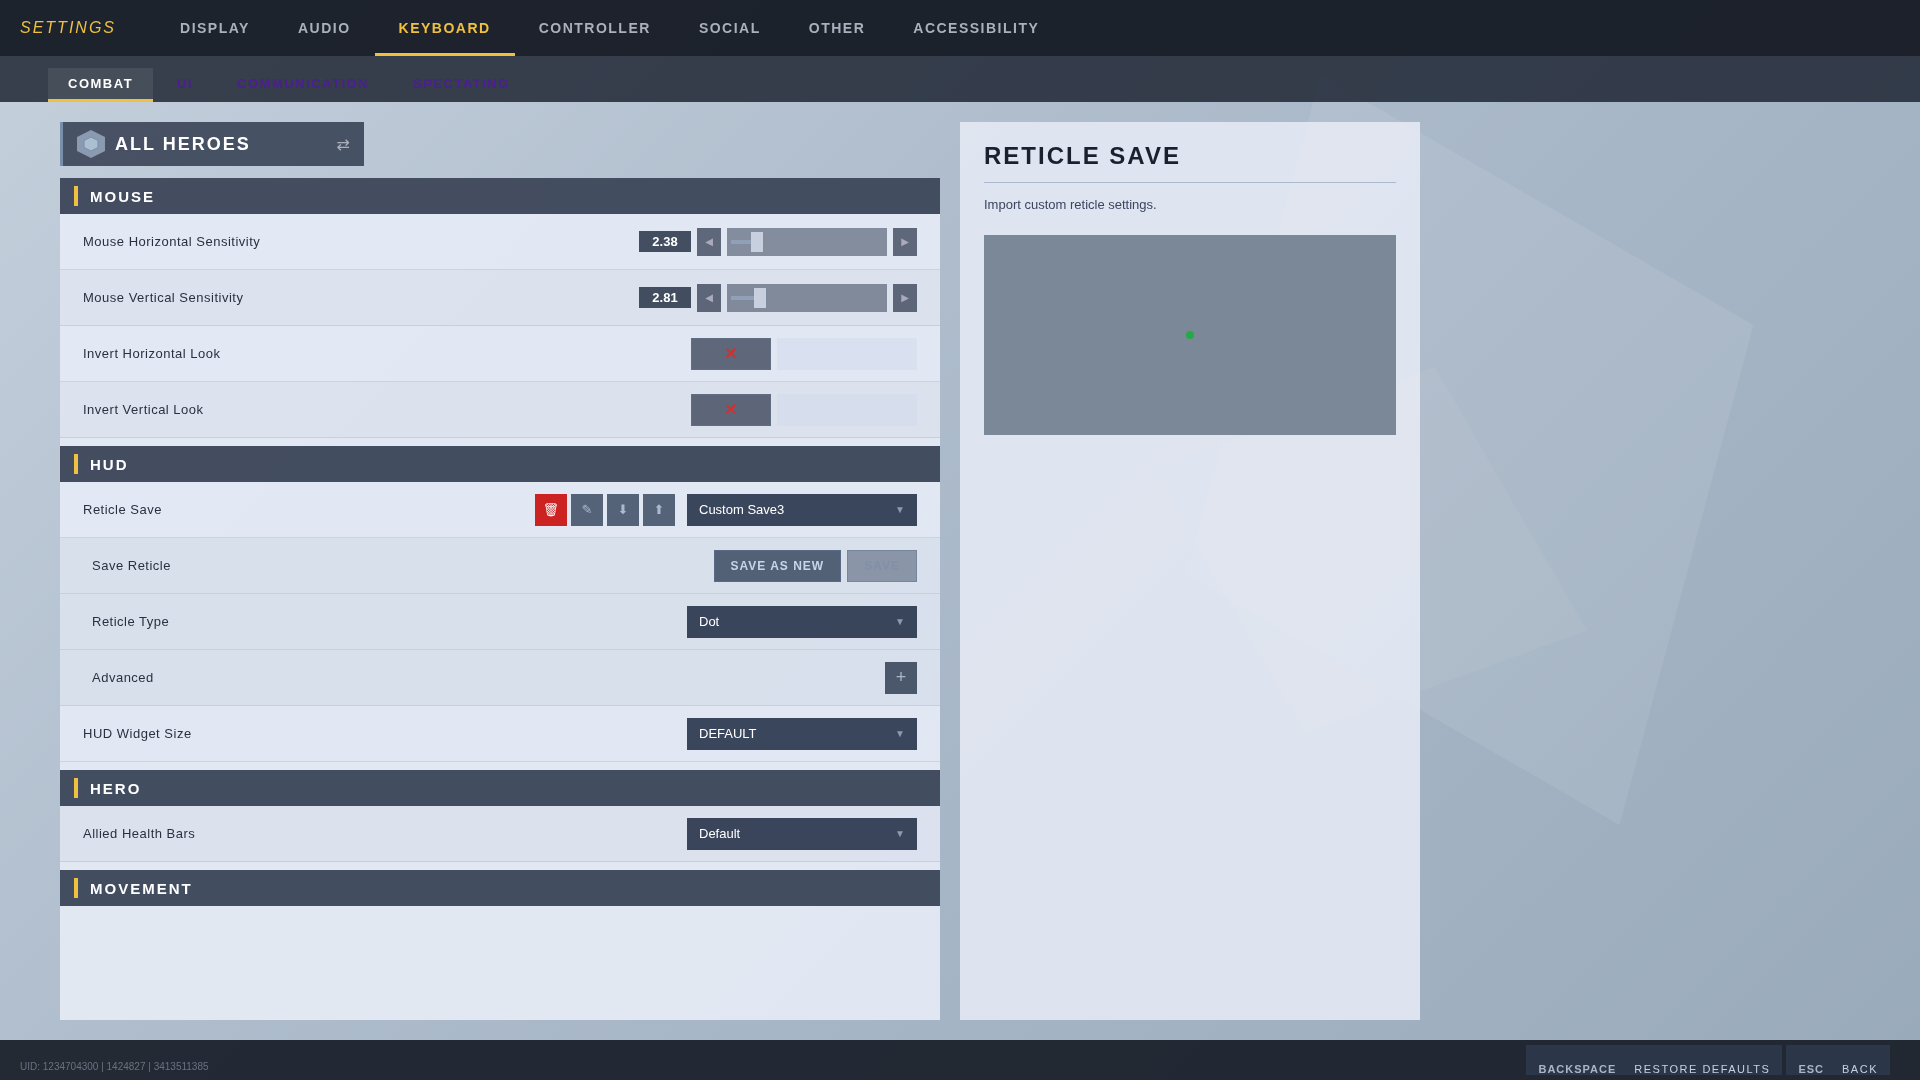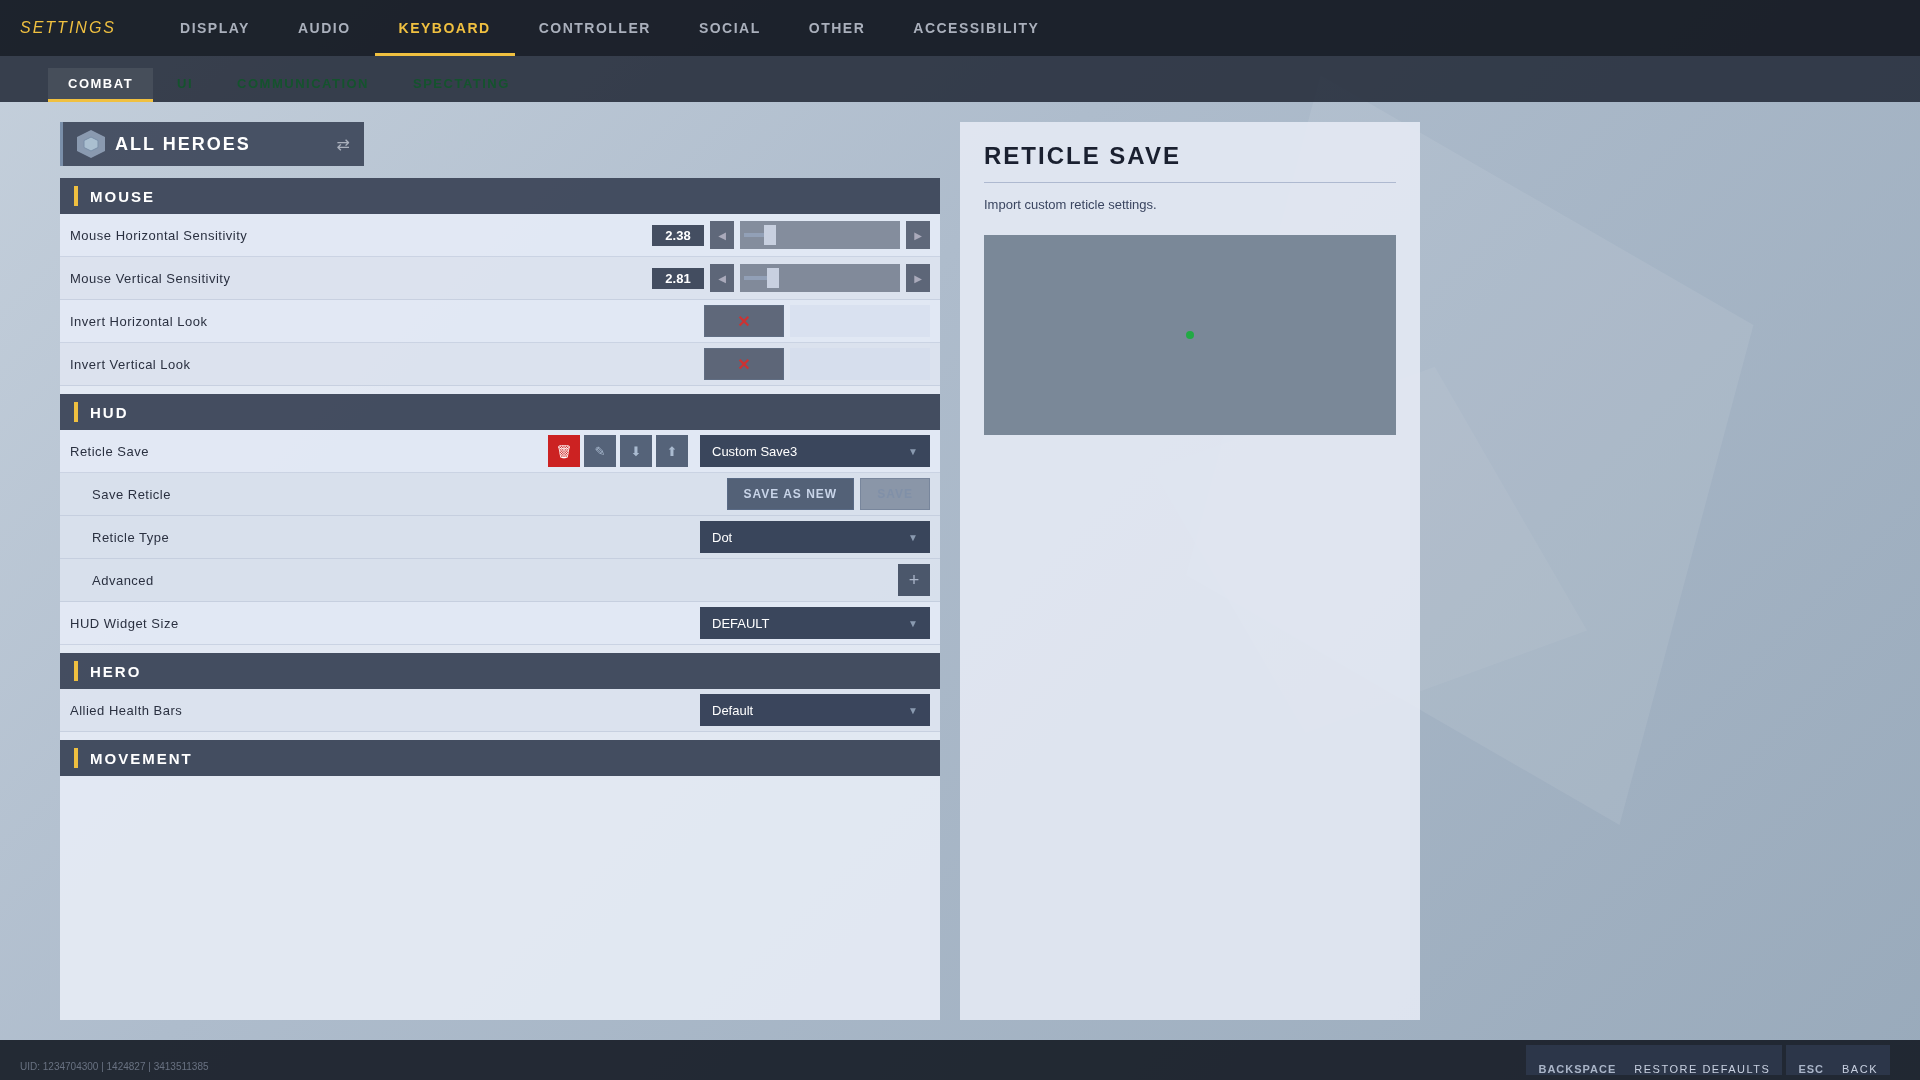--- a/index.html
+++ b/index.html
@@ -105,21 +105,21 @@
       display: flex;
       align-items: flex-end;
       padding: 0 48px;
       gap: 4px;
     }
 
     .sub-tab {
       display: flex;
       align-items: center;
       padding: 8px 20px;
-      color: #14532d;
+      color: #4c1d95;
       font-size: 13px;
       font-weight: 700;
       letter-spacing: 1.5px;
       text-transform: uppercase;
       cursor: pointer;
       border-bottom: 3px solid transparent;
     }
     .sub-tab.active {
       color: #fff;
       background: rgba(255,255,255,0.08);
@@ -208,22 +208,22 @@
     .section-title-bar {
       width: 4px;
       height: 20px;
       background: #f0c040;
       margin-right: 4px;
     }
 
     .settings-row {
       display: flex;
       align-items: center;
-      padding: 0 10px;
-      height: 43px;
+      padding: 0 23px;
+      height: 56px;
       border-bottom: 1px solid rgba(180, 190, 210, 0.5);
       background: rgba(215, 222, 235, 0.6);
       justify-content: center;
     }
     .settings-row:nth-child(even) {
       background: rgba(225, 232, 245, 0.6);
     }
     .settings-row.sub-row {
       padding-left: 32px;
       background: rgba(205, 215, 230, 0.5);

